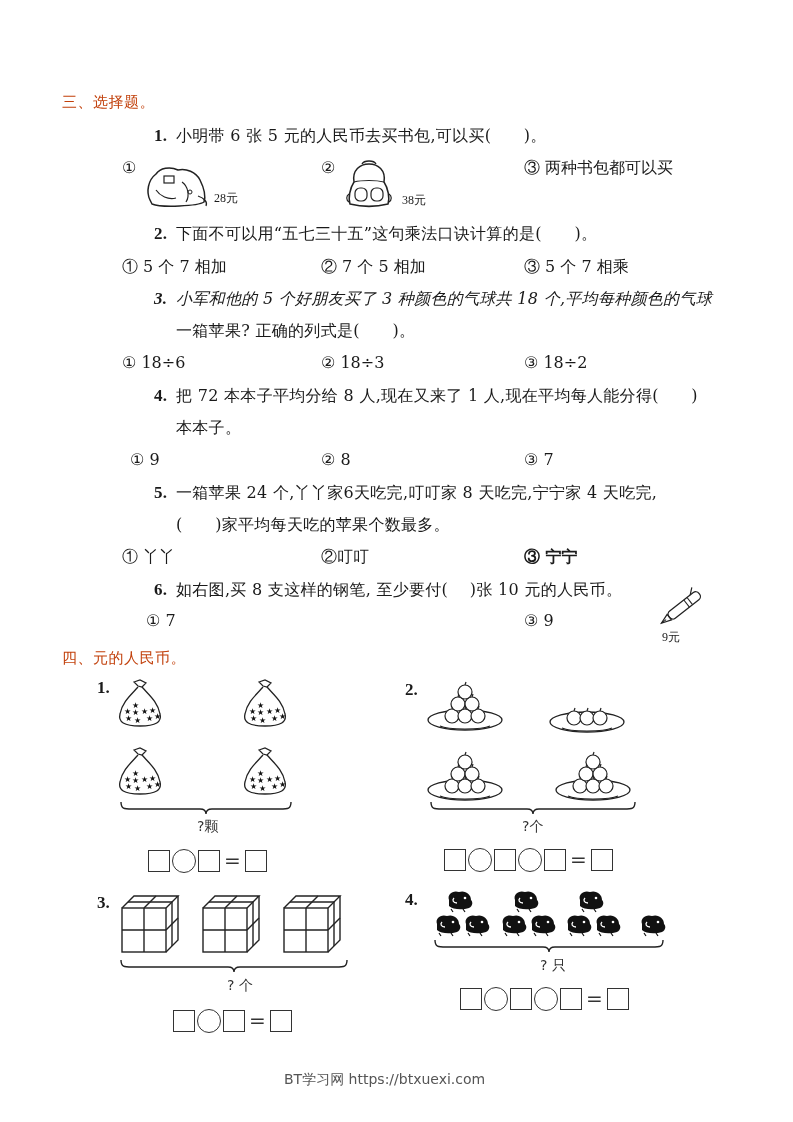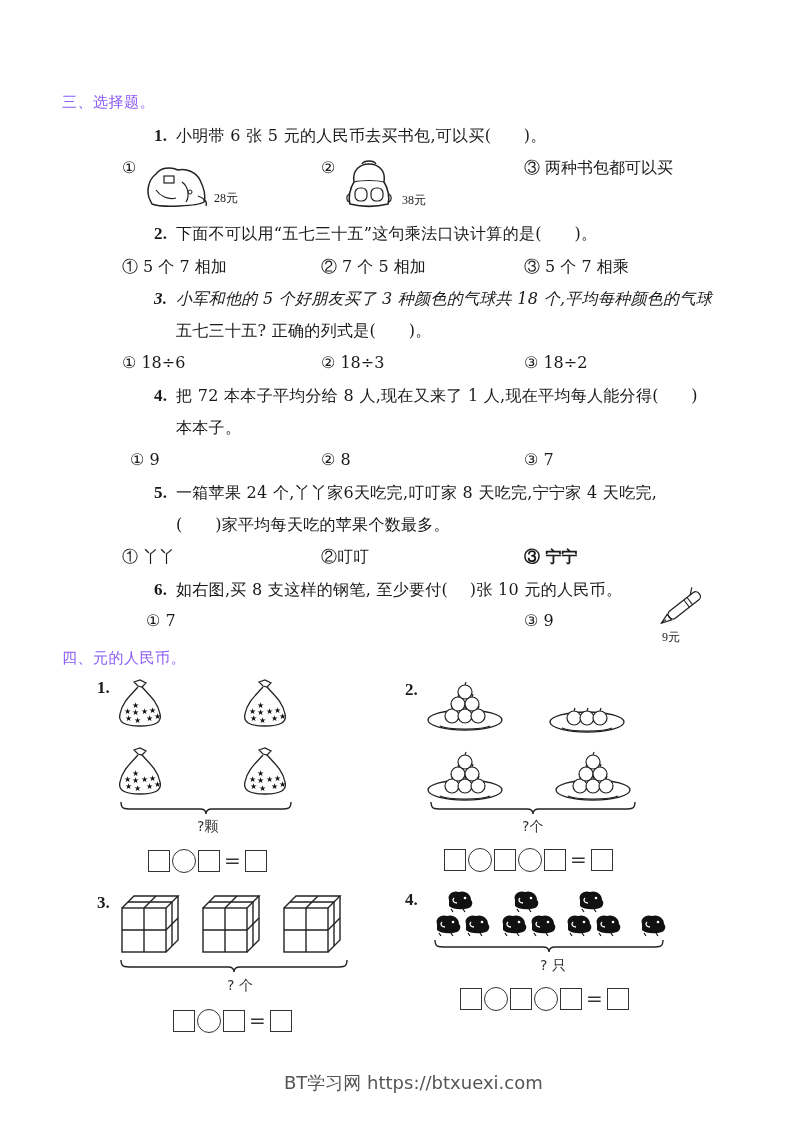--- a/index.html
+++ b/index.html
@@ -4,32 +4,32 @@
   <style>
     html, body { margin: 0; padding: 0; background: #ffffff; }
     body {
       width: 793px; height: 1122px; position: relative; overflow: hidden;
       font-family: "DejaVu Serif", "Liberation Serif", serif;
       color: #1a1a1a;
     }
     .abs { position: absolute; }
     .section-title {
       font-family: "DejaVu Sans", "Liberation Sans", sans-serif;
-      font-size: 15px; color: #8b5cf6; letter-spacing: 0.5px;
+      font-size: 15px; color: #c2410c; letter-spacing: 0.5px;
     }
     .qline { font-size: 16px; white-space: nowrap; letter-spacing: 0.3px; margin-left: 36px; }
     .qnum { font-family: "Liberation Serif", serif; font-weight: bold; font-size: 17px; display: inline-block; width: 22px; }
     .opt { font-size: 16px; white-space: nowrap; }
     .price { font-size: 12px; font-family: "Liberation Serif", serif; }
     .figlabel { font-size: 14px; font-family: "DejaVu Sans", sans-serif; color: #333; }
     .answer-row { display: flex; align-items: center; gap: 2px; }
     .box { width: 22px; height: 22px; border: 1.5px solid #333; box-sizing: border-box; display: inline-block; }
     .circle { width: 24px; height: 24px; border: 1.5px solid #333; border-radius: 50%; box-sizing: border-box; display: inline-block; }
     .eq { font-size: 20px; line-height: 20px; margin: 0 2px; color: #333; }
-    .footer { font-family: "DejaVu Sans", sans-serif; font-size: 18px; color: #555; }
+    .footer { font-family: "DejaVu Sans", sans-serif; font-size: 14px; color: #555; }
     svg { overflow: visible; }
   </style>
 </head>
 <body>
 
 <div class="abs section-title" style="left:62px;top:93px;">三、选择题。</div>
 
 <div class="abs qline" style="left:118px;top:126px;">
   <span class="qnum">1.</span><span>小明带 6 张 5 元的人民币去买书包,可以买(　　)。</span>
 </div>
@@ -71,21 +71,21 @@
 <div class="abs qline" style="left:118px;top:224px;">
   <span class="qnum">2.</span><span>下面不可以用“五七三十五”这句乘法口诀计算的是(　　)。</span>
 </div>
 <div class="abs opt" style="left:122px;top:257px;"><span>①</span> <span>5 个 7 相加</span></div>
 <div class="abs opt" style="left:321px;top:257px;"><span>②</span> <span>7 个 5 相加</span></div>
 <div class="abs opt" style="left:524px;top:257px;"><span>③</span> <span>5 个 7 相乘</span></div>
 
 <div class="abs qline" style="left:118px;top:289px;font-style:italic;">
   <span class="qnum">3.</span><span>小军和他的 5 个好朋友买了 3 种颜色的气球共 18 个,平均每种颜色的气球</span>
 </div>
-<div class="abs qline" style="left:140px;top:321px;">五七三十五? 正确的列式是(　　)。</div>
+<div class="abs qline" style="left:140px;top:321px;">一箱苹果? 正确的列式是(　　)。</div>
 <div class="abs opt" style="left:122px;top:353px;"><span>①</span> <span>18÷6</span></div>
 <div class="abs opt" style="left:321px;top:353px;"><span>②</span> <span>18÷3</span></div>
 <div class="abs opt" style="left:524px;top:353px;"><span>③</span> <span>18÷2</span></div>
 
 <div class="abs qline" style="left:118px;top:386px;">
   <span class="qnum">4.</span><span>把 72 本本子平均分给 8 人,现在又来了 1 人,现在平均每人能分得(　　)</span>
 </div>
 <div class="abs qline" style="left:140px;top:418px;">本本子。</div>
 <div class="abs opt" style="left:130px;top:450px;"><span>①</span> <span>9</span></div>
 <div class="abs opt" style="left:321px;top:450px;"><span>②</span> <span>8</span></div>

